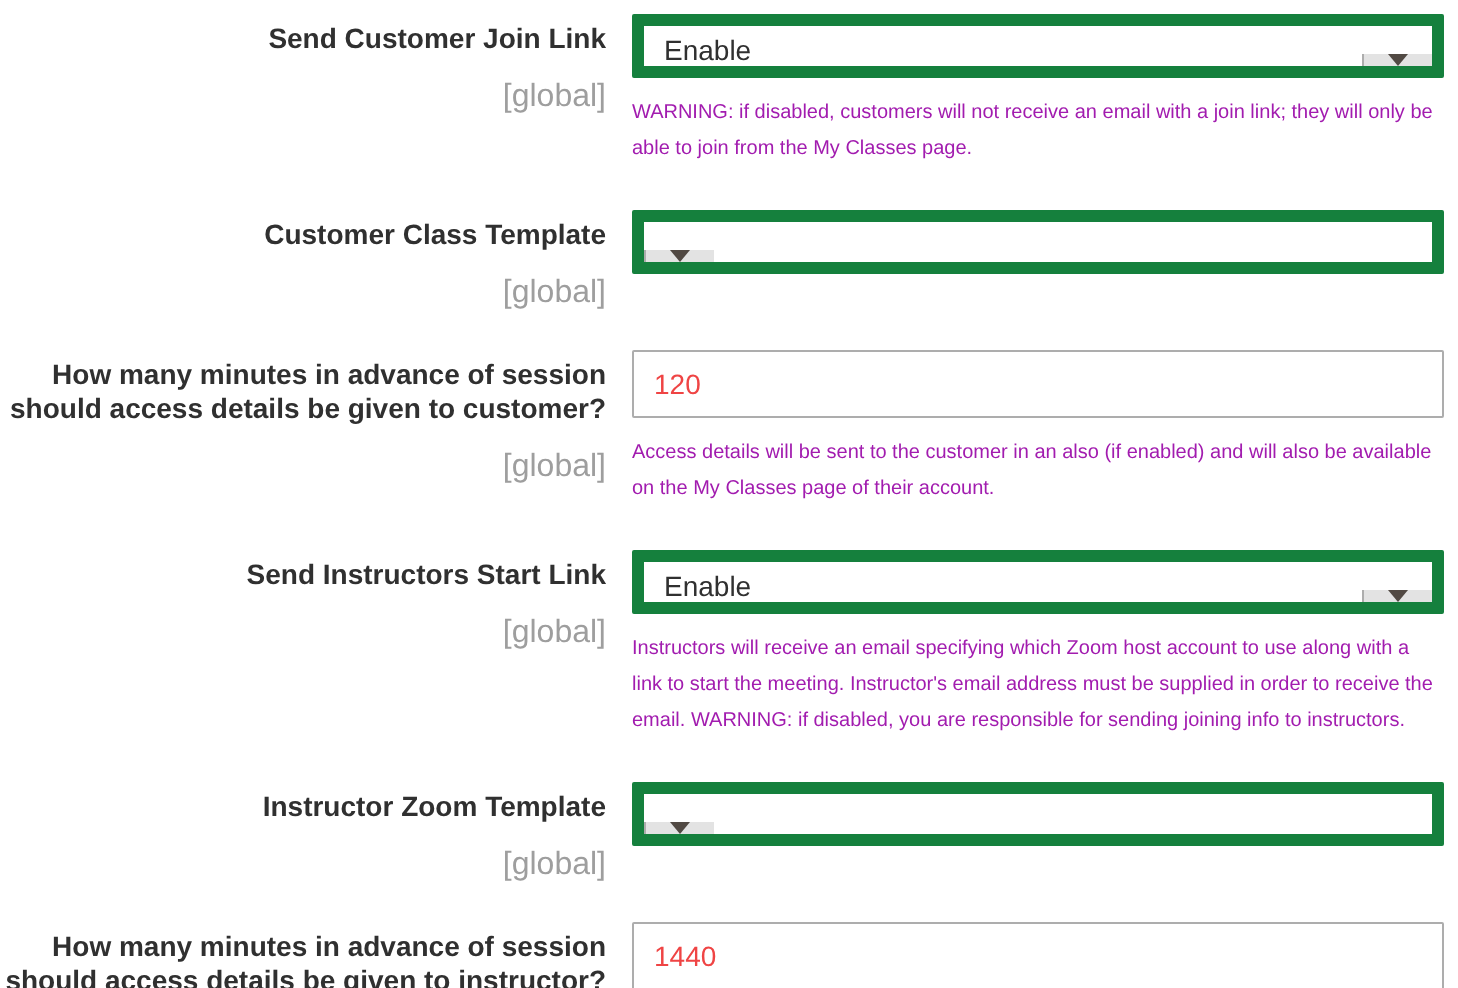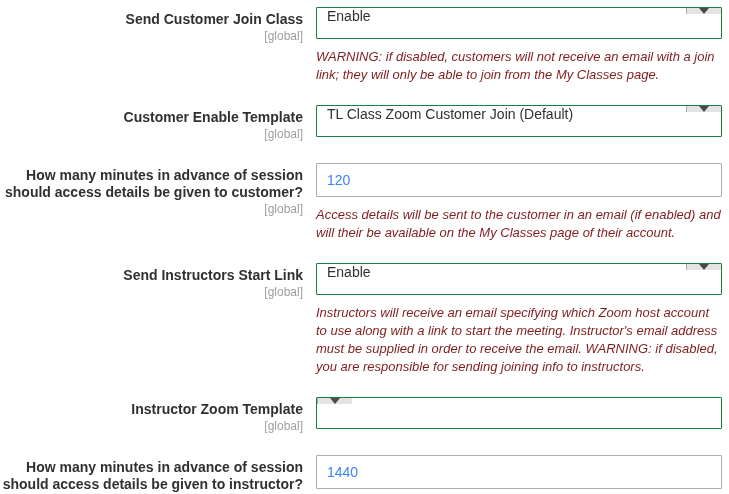--- a/index.html
+++ b/index.html
@@ -27,38 +27,38 @@
   }
   .field-label {
     display: block;
     font-size: 14px;
     font-weight: 700;
     line-height: 17px;
     color: #303030;
   }
   .scope-hint {
     display: block;
-    font-size: 12px;
+    font-size: 16px;
     line-height: 15px;
     color: #9e9e9e;
-    margin-top: 1px;
+    margin-top: 13px;
   }
   .control-cell {
     margin-left: 13px;
     width: 406px;
     flex-shrink: 0;
   }
   .select-control {
     box-sizing: border-box;
     height: 32px;
-    border: 1px solid #15803d;
+    border: 6px solid #15803d;
     border-radius: 1px;
     background: #ffffff;
     display: flex;
-    align-items: flex-start;
+    align-items: flex-end;
     cursor: pointer;
   }
   .select-value {
     flex: 1;
     display: flex;
     align-items: center;
     padding: 0 10px;
     font-size: 14px;
     color: #303030;
     white-space: nowrap;
@@ -81,77 +81,75 @@
     border-top: 6px solid #514943;
   }
   .text-control {
     box-sizing: border-box;
     width: 100%;
     height: 33px;
     border: 1px solid #adadad;
     border-radius: 1px;
     padding: 16px 10px;
     font-size: 14px;
-    color: #3b82f6;
+    color: #ef4444;
     font-family: "Liberation Sans", sans-serif;
     background: #ffffff;
     outline: none;
   }
   .field-note {
     margin: 9px 0 0 0;
-    font-size: 13px;
+    font-size: 10px;
     line-height: 18px;
-    color: #7f1d1d;
-    font-style: italic;
+    color: #a21caf;
   }
 </style>
 </head>
 <body>
 
 <div class="config-form">
 
   <div class="field-row">
     <div class="label-cell">
-      <span class="field-label">Send Customer Join Class</span>
+      <span class="field-label">Send Customer Join Link</span>
       <span class="scope-hint">[global]</span>
     </div>
     <div class="control-cell">
       <div class="select-control">
         <span class="select-value">Enable</span>
         <span class="select-arrow-btn">
           <span class="caret-down"></span>
         </span>
       </div>
       <p class="field-note">WARNING: if disabled, customers will not receive an email with a join link; they will only be able to join from the My Classes page.</p>
     </div>
   </div>
 
   <div class="field-row">
     <div class="label-cell">
-      <span class="field-label">Customer Enable Template</span>
+      <span class="field-label">Customer Class Template</span>
       <span class="scope-hint">[global]</span>
     </div>
     <div class="control-cell">
       <div class="select-control">
-        <span class="select-value">TL Class Zoom Customer Join (Default)</span>
         <span class="select-arrow-btn">
           <span class="caret-down"></span>
         </span>
       </div>
     </div>
   </div>
 
   <div class="field-row">
     <div class="label-cell">
       <span class="field-label">How many minutes in advance of session should access details be given to customer?</span>
       <span class="scope-hint">[global]</span>
     </div>
     <div class="control-cell">
       <input type="text" class="text-control" value="120" style="">
-      <p class="field-note">Access details will be sent to the customer in an email (if enabled) and will their be available on the My Classes page of their account.</p>
+      <p class="field-note">Access details will be sent to the customer in an also (if enabled) and will also be available on the My Classes page of their account.</p>
     </div>
   </div>
 
   <div class="field-row">
     <div class="label-cell">
       <span class="field-label">Send Instructors Start Link</span>
       <span class="scope-hint">[global]</span>
     </div>
     <div class="control-cell">
       <div class="select-control">

